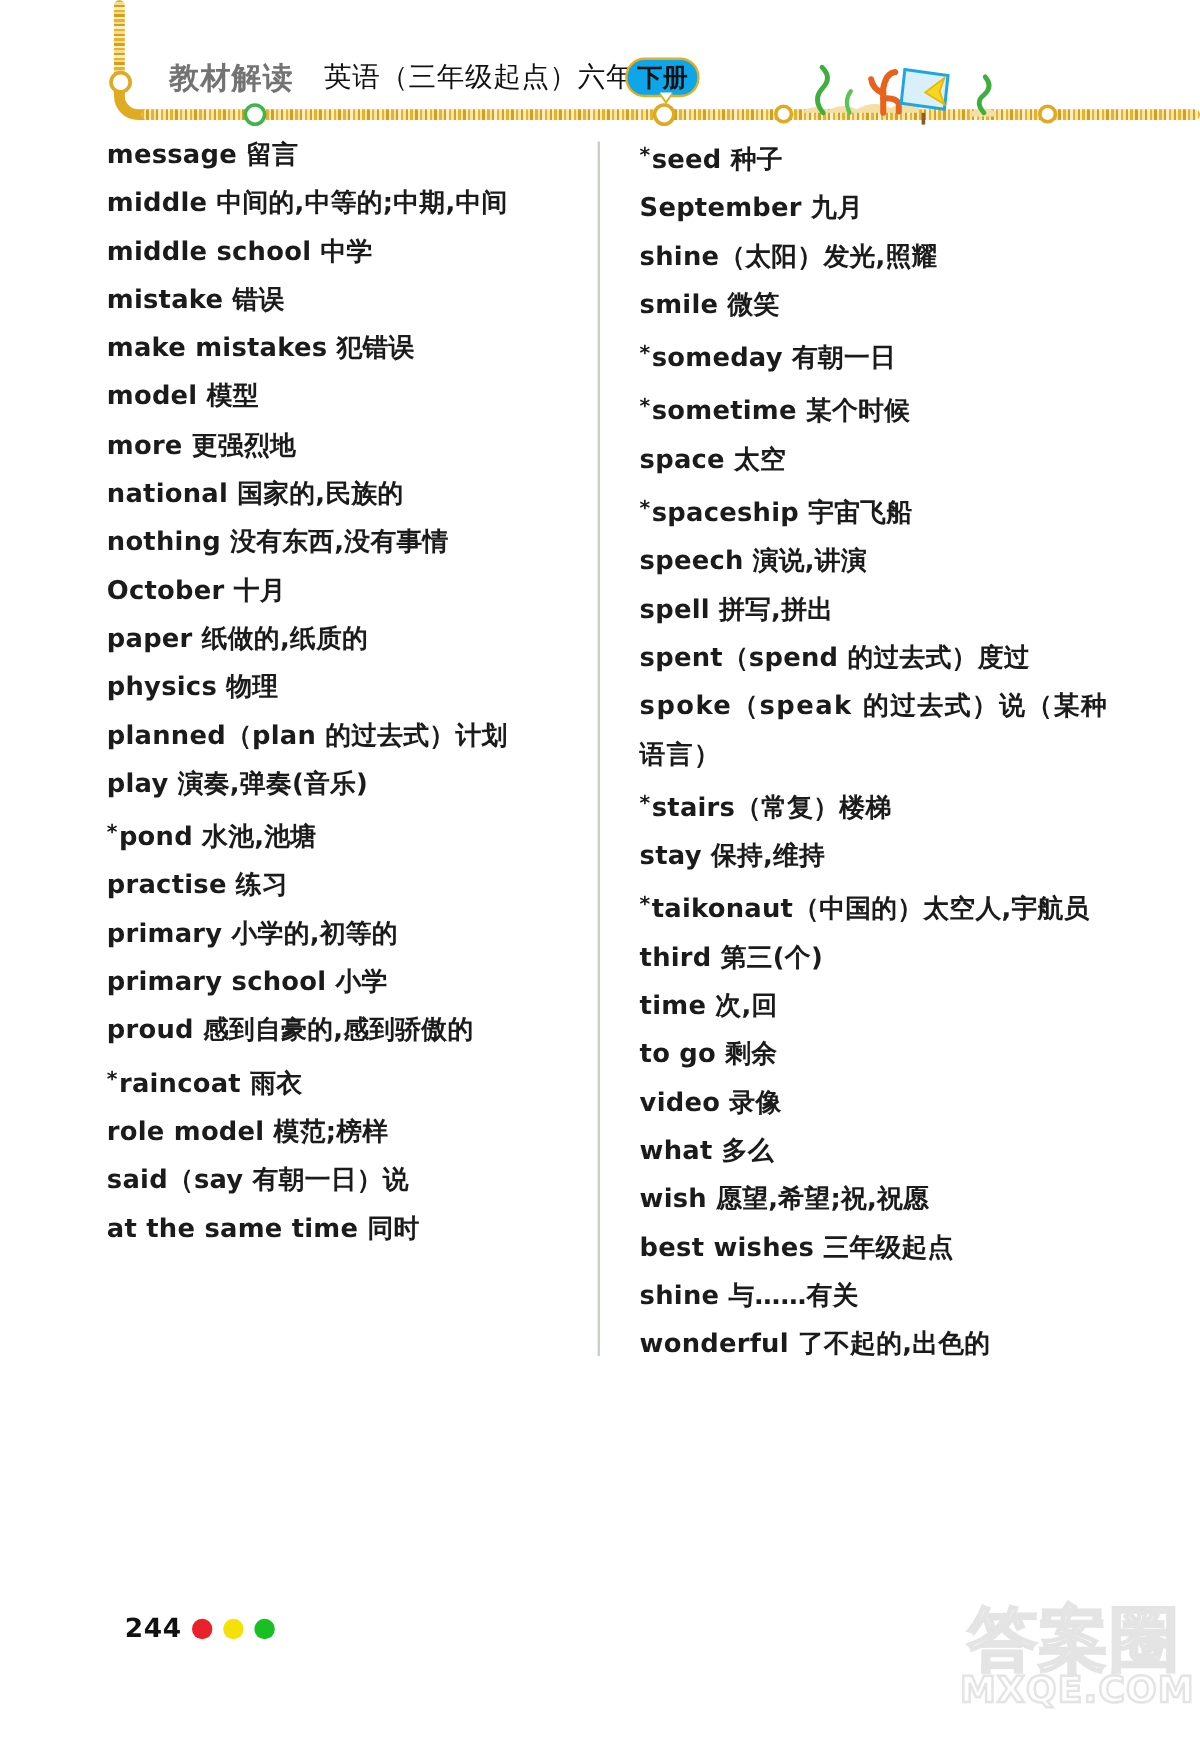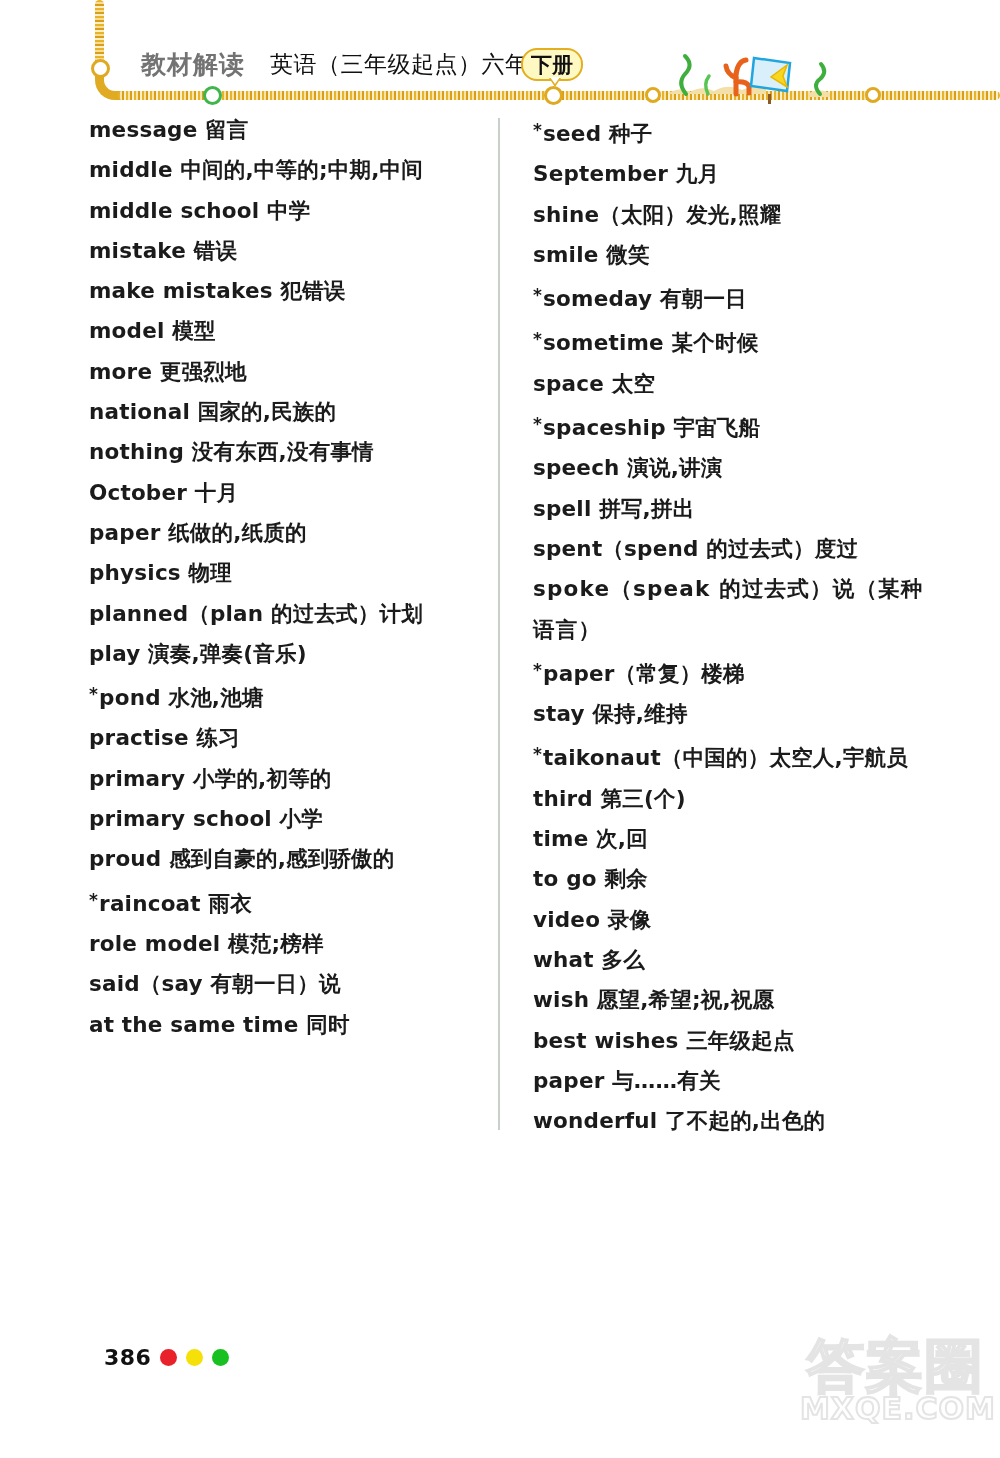--- a/index.html
+++ b/index.html
@@ -94,21 +94,21 @@
     color: #111;
   }
   .volume-badge {
     position: absolute;
     left: 521px;
     top: 48px;
     width: 62px;
     height: 33px;
     border: 2px solid #e3ae20;
     border-radius: 16px;
-    background: #fef9c3;
+    background: #0ea5e9;
     text-align: center;
     line-height: 31px;
     font-family: "DejaVu Sans", sans-serif;
     font-size: 21px;
     font-weight: 700;
     color: #111;
     box-sizing: border-box;
   }
   .volume-badge .tail {
     position: absolute;
@@ -313,38 +313,38 @@
       <div class="entry"><span>shine（太阳）发光,照耀</span></div>
       <div class="entry"><span>smile 微笑</span></div>
       <div class="entry"><span class="star">*</span><span>someday 有朝一日</span></div>
       <div class="entry"><span class="star">*</span><span>sometime 某个时候</span></div>
       <div class="entry"><span>space 太空</span></div>
       <div class="entry"><span class="star">*</span><span>spaceship 宇宙飞船</span></div>
       <div class="entry"><span>speech 演说,讲演</span></div>
       <div class="entry"><span>spell 拼写,拼出</span></div>
       <div class="entry"><span>spent（spend 的过去式）度过</span></div>
       <div class="entry bold wrap"><span>spoke（speak 的过去式）说（某种语言）</span></div>
-      <div class="entry"><span class="star">*</span><span>paper（常复）楼梯</span></div>
+      <div class="entry"><span class="star">*</span><span>stairs（常复）楼梯</span></div>
       <div class="entry"><span>stay 保持,维持</span></div>
       <div class="entry"><span class="star">*</span><span>taikonaut（中国的）太空人,宇航员</span></div>
       <div class="entry"><span>third 第三(个)</span></div>
       <div class="entry bold"><span>time 次,回</span></div>
       <div class="entry"><span>to go 剩余</span></div>
       <div class="entry"><span>video 录像</span></div>
       <div class="entry bold"><span>what 多么</span></div>
       <div class="entry"><span>wish 愿望,希望;祝,祝愿</span></div>
       <div class="entry"><span>best wishes 三年级起点</span></div>
-      <div class="entry bold"><span>paper 与……有关</span></div>
+      <div class="entry bold"><span>shine 与……有关</span></div>
       <div class="entry bold"><span>wonderful 了不起的,出色的</span></div>
     </div>
 </div>
 
 <div id="footer">
   <div class="page-tag">
-    <span class="page-num">386</span>
+    <span class="page-num">244</span>
     <span class="dot" id="dot0" style="background: rgb(232, 33, 43);"></span>
     <span class="dot" id="dot1" style="background: rgb(245, 225, 9);"></span>
     <span class="dot" id="dot2" style="background: rgb(25, 192, 33);"></span>
   </div>
 </div>
 
 <div class="watermark">
   <div class="wm-cn">答案圈</div>
   <div class="wm-en">MXQE.COM</div>
 </div>

